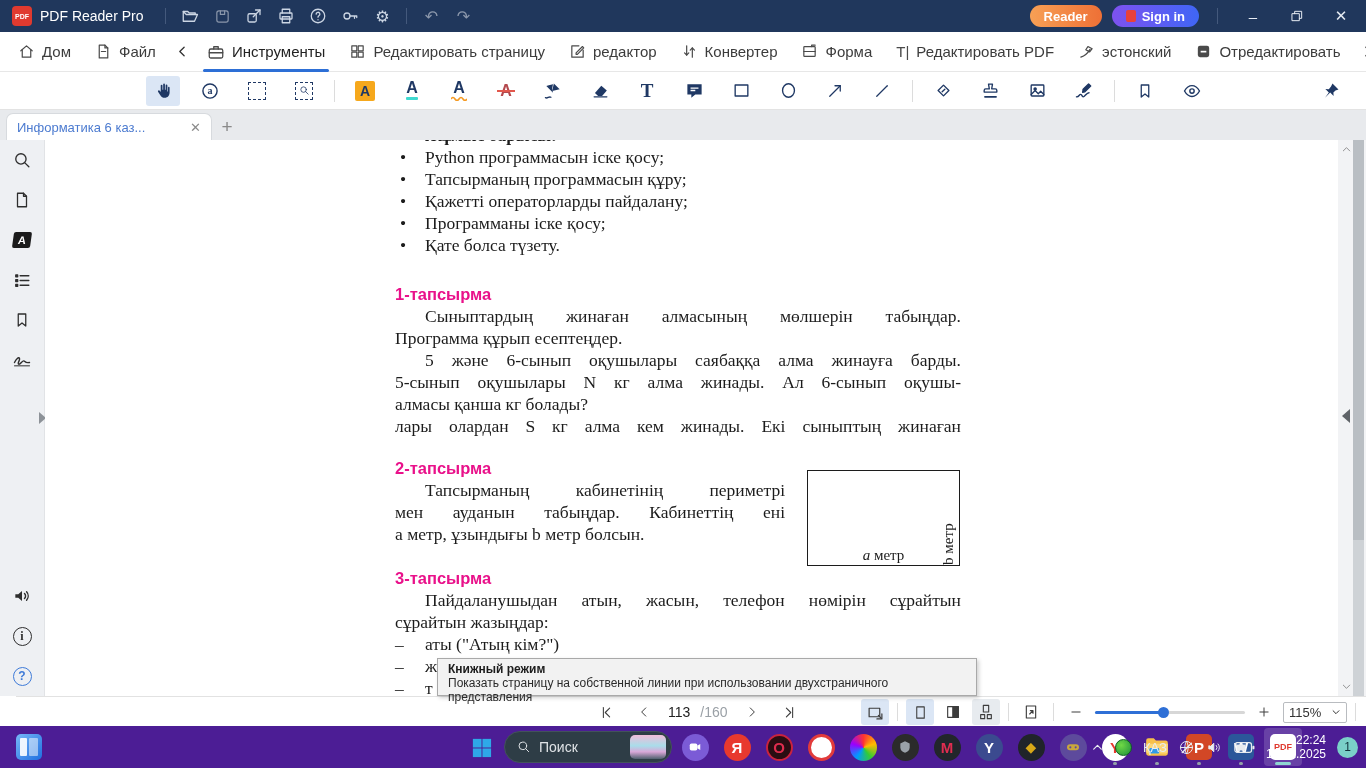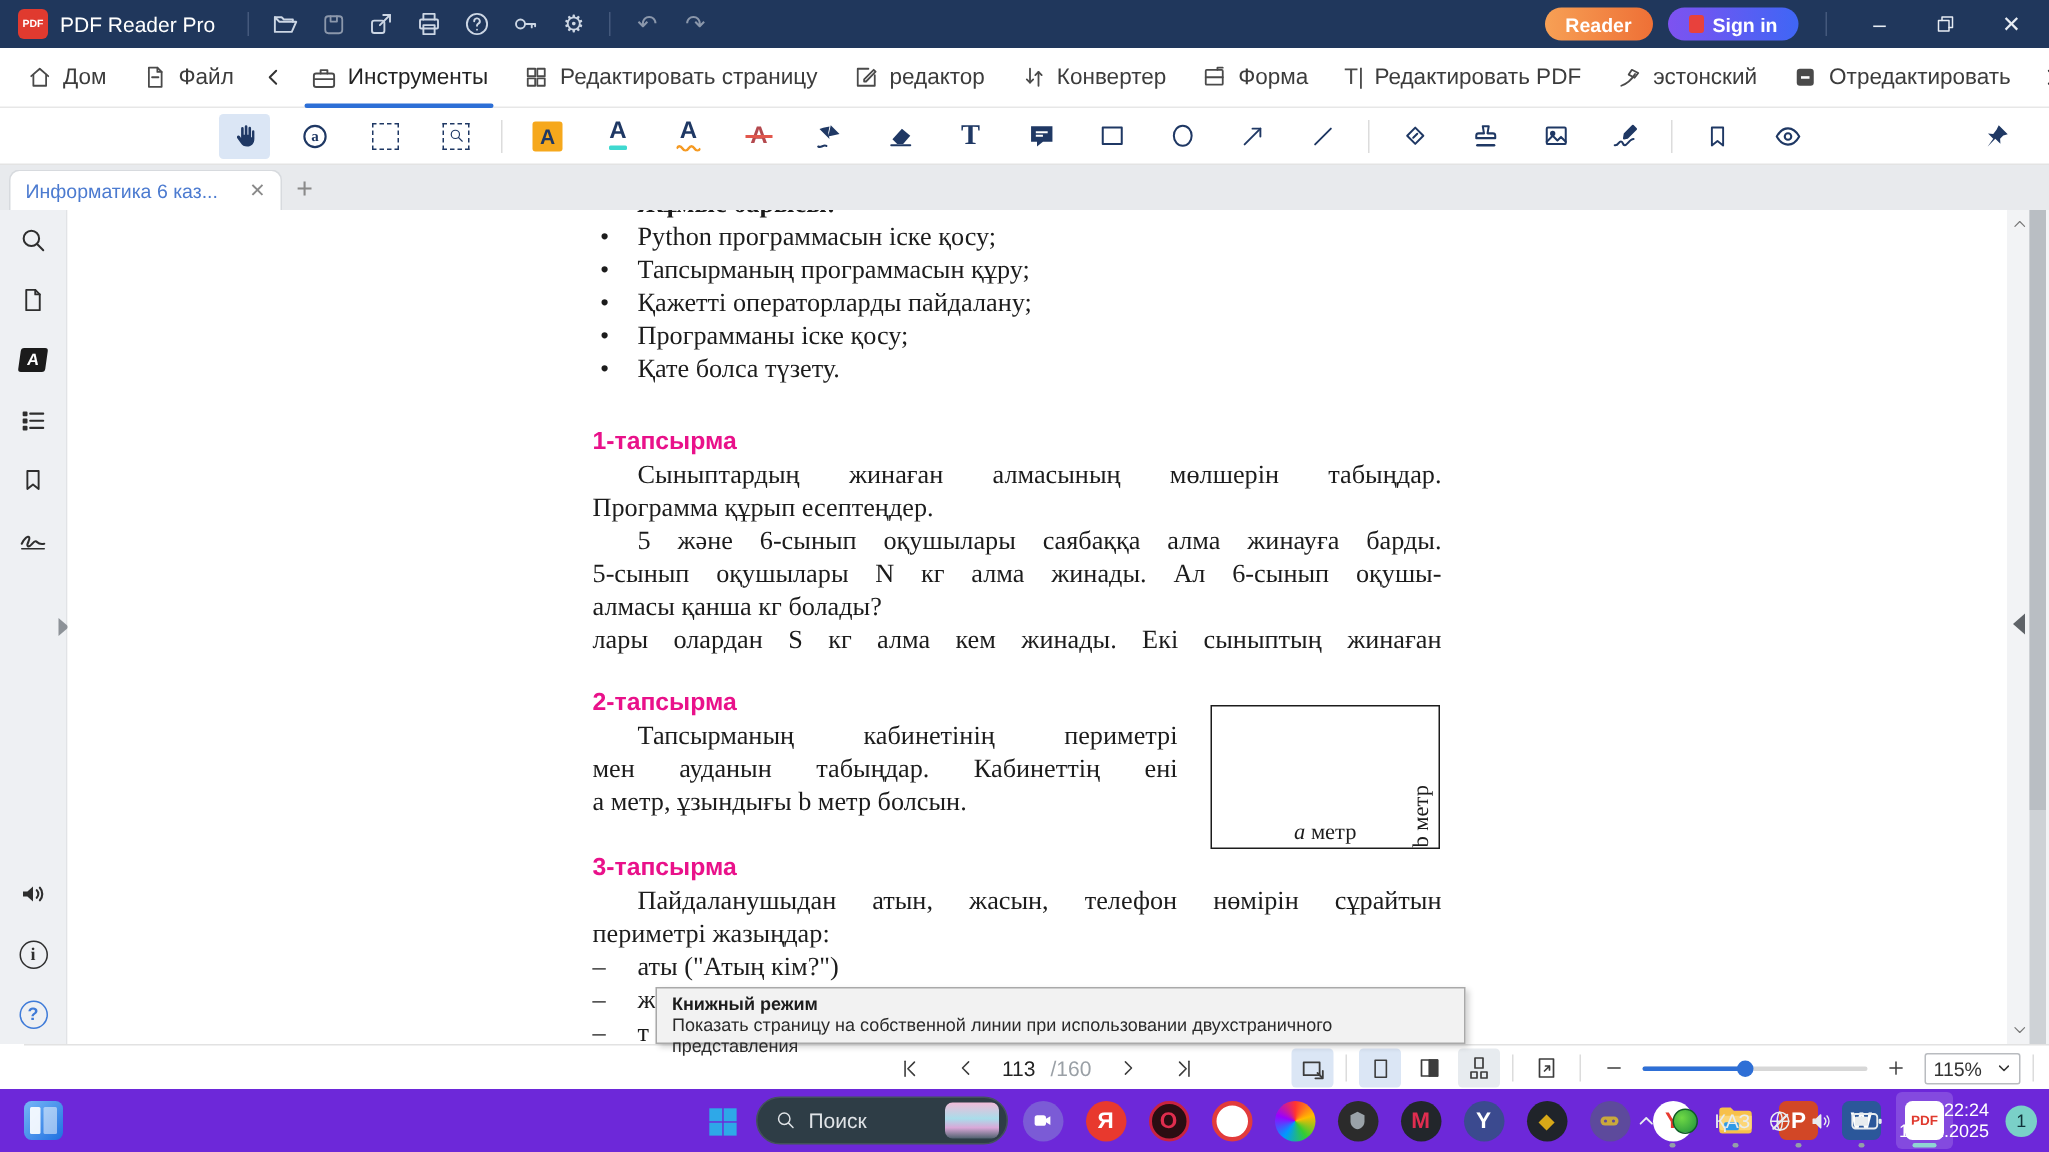--- a/index.html
+++ b/index.html
@@ -39,21 +39,21 @@
   .ua .bar { display:block; height:3px; margin-top:2px; border-radius:1px; }
   .ua.cy .bar { background:#3fd9d0; }
   .ua.strike { position:relative; }
   .ua.strike::after { content:""; position:absolute; left:-3px; right:-3px; top:48%; height:2px; background:#e2574c; }
   .dashed-sq { width:18px; height:18px; border:1.7px dashed currentColor; display:flex; align-items:center; justify-content:center; }
   .ttool { font-family:"Liberation Serif","DejaVu Serif",serif; font-size:19px; font-weight:bold; }
   .pin-right { margin-left:auto; margin-right:18px; }
 
   
   .tabstrip { position:absolute; top:110px; left:0; width:1366px; height:30px; background:#e8eaed; display:flex; align-items:flex-end; padding-left:6px; }
-  .doctab { width:182px; height:27px; background:#fff; border:1px solid #d7dade; border-bottom:none; border-radius:7px 7px 0 0; display:flex; align-items:center; padding:0 10px; gap:6px; }
+  .doctab { width:206px; height:27px; background:#fff; border:1px solid #d7dade; border-bottom:none; border-radius:7px 7px 0 0; display:flex; align-items:center; padding:0 10px; gap:6px; }
   .doctab .tlabel { flex:1; font-size:13px; color:#4c7bd0; overflow:hidden; white-space:nowrap; }
   .doctab .tclose { color:#8a8a8a; font-size:13px; }
   .newtab { width:30px; height:27px; display:flex; align-items:center; justify-content:center; color:#8a8a8a; font-size:19px; }
 
   
   .main { position:absolute; top:140px; left:0; width:1366px; height:556px; background:#fff; }
   .sidebar { position:absolute; left:0; top:0; width:45px; height:556px; background:#eef0f3; border-right:1px solid #e1e3e6; display:flex; flex-direction:column; align-items:center; }
   .sbtn { width:45px; height:40px; display:flex; align-items:center; justify-content:center; color:#2e2e2e; }
   .annot-sq { width:18px; height:16px; background:#1b1b1b; border-radius:2px; transform:skewX(-8deg); display:flex; align-items:center; justify-content:center; color:#fff; font-size:11px; font-weight:bold; }
   .sb-spacer { flex:1; }
@@ -98,21 +98,21 @@
   .vbtn.sel { background:#dbe6f5; }
   .vbtn.hov { background:#e7ebef; }
   .v-div { width:1px; height:18px; background:#dcdcdc; margin:0 3px; }
   .slider { width:150px; height:26px; display:flex; align-items:center; position:relative; }
   .sl-track { position:absolute; left:0; right:0; height:3px; background:#d7d7d7; border-radius:2px; }
   .sl-fill { position:absolute; left:0; width:45%; height:3px; background:#2e6fd6; border-radius:2px; }
   .sl-thumb { position:absolute; left:45%; width:11px; height:11px; margin-left:-5px; background:#2e6fd6; border-radius:50%; }
   .zoombox { width:64px; height:21px; border:1px solid #b9bcc0; border-radius:2px; display:flex; align-items:center; justify-content:space-between; padding:0 5px; font-size:13px; color:#333; }
 
   
-  .taskbar { position:absolute; top:726px; left:0; width:1366px; height:42px; background:#6d28d9;padding-left:27px; }
+  .taskbar { position:absolute; top:726px; left:0; width:1366px; height:42px; background:#4c1d95;padding-left:27px; }
   .widgets { position:absolute; left:16px; top:8px; width:26px; height:26px; border-radius:5px; background:linear-gradient(135deg,#77b7f7,#1f6fe0); padding:4px; display:flex; gap:2px; }
   .widgets .wcol { background:rgba(255,255,255,.9); border-radius:1px; flex:1; }
   .tb-center { position:absolute; left:462px; top:1px; display:flex; align-items:center; gap:4px; height:40px; }
   .tile { width:38px; height:38px; display:flex; align-items:center; justify-content:center; position:relative; border-radius:4px; }
   .tile.open::after { content:""; position:absolute; bottom:1px; left:50%; margin-left:-2px; width:4px; height:3px; border-radius:2px; background:#93a0a8; }
   .tile.activeapp { background:rgba(255,255,255,.16); }
   .tile.activeapp::after { content:""; position:absolute; bottom:1px; left:50%; margin-left:-8px; width:16px; height:3px; border-radius:2px; background:#8fd6d2; }
   .circ { width:27px; height:27px; border-radius:50%; display:flex; align-items:center; justify-content:center; font-weight:bold; font-size:15px; color:#fff; }
   .tsearch { width:168px; height:32px; border-radius:16px; background:#2e3d46; border:1px solid #43525b; display:flex; align-items:center; padding:0 5px 0 12px; gap:8px; color:#dfe3e6; }
   .tsearch .stxt { font-size:14px; flex:1; }
@@ -591,21 +591,21 @@
       <div class="ln">алмасы қанша кг болады?</div>
       <div class="ln j">лары олардан S кг алма кем жинады. Екі сыныптың жинаған</div>
 
       <div class="task-h mt2">2-тапсырма</div>
       <div class="ln j ind narrow">Тапсырманың   кабинетінің   периметрі</div>
       <div class="ln j narrow">мен  ауданын  табыңдар.  Кабинеттің  ені</div>
       <div class="ln narrow">a метр, ұзындығы b метр болсын.</div>
 
       <div class="task-h mt3">3-тапсырма</div>
       <div class="ln j ind">Пайдаланушыдан атын, жасын, телефон нөмірін сұрайтын</div>
-      <div class="ln">периметрі жазыңдар:</div>
+      <div class="ln">сұрайтын жазыңдар:</div>
       <div class="bl">
           <span class="mark" style="padding-left:0;">–</span>
           <span>аты ("Атың кім?")</span>
         </div>
       <div class="bl">
           <span class="mark" style="padding-left:0;">–</span>
           <span>ж</span>
         </div>
       <div class="bl">
           <span class="mark" style="padding-left:0;">–</span>

